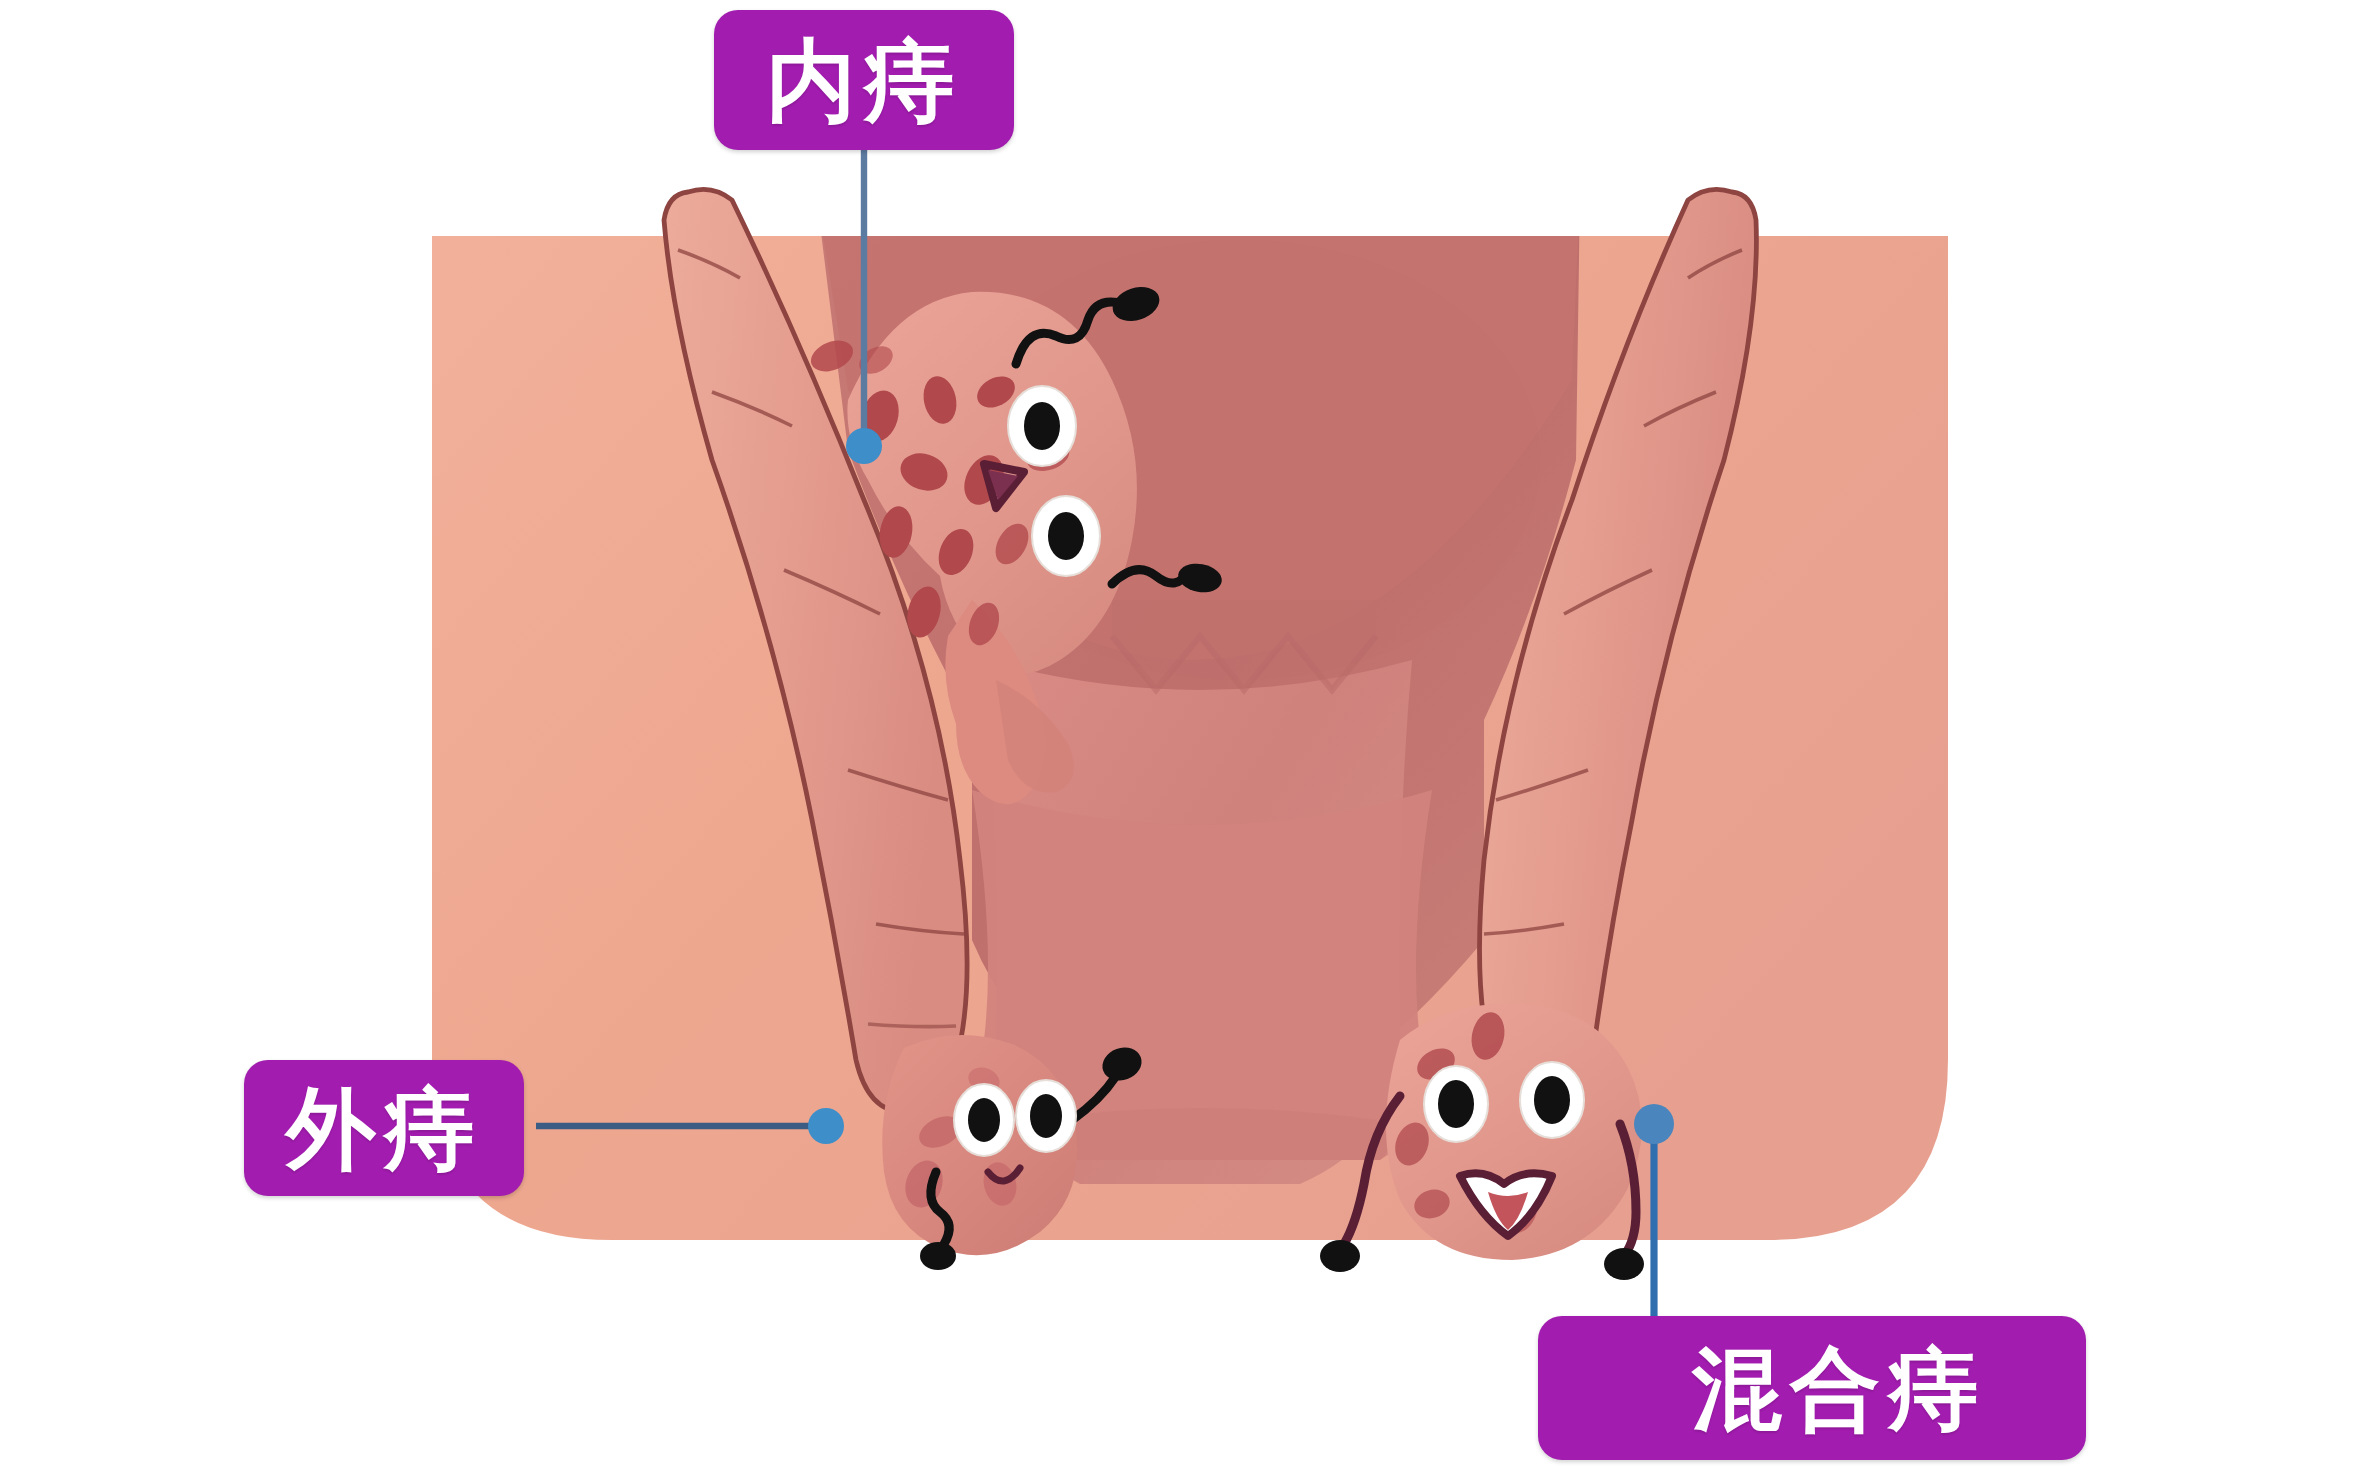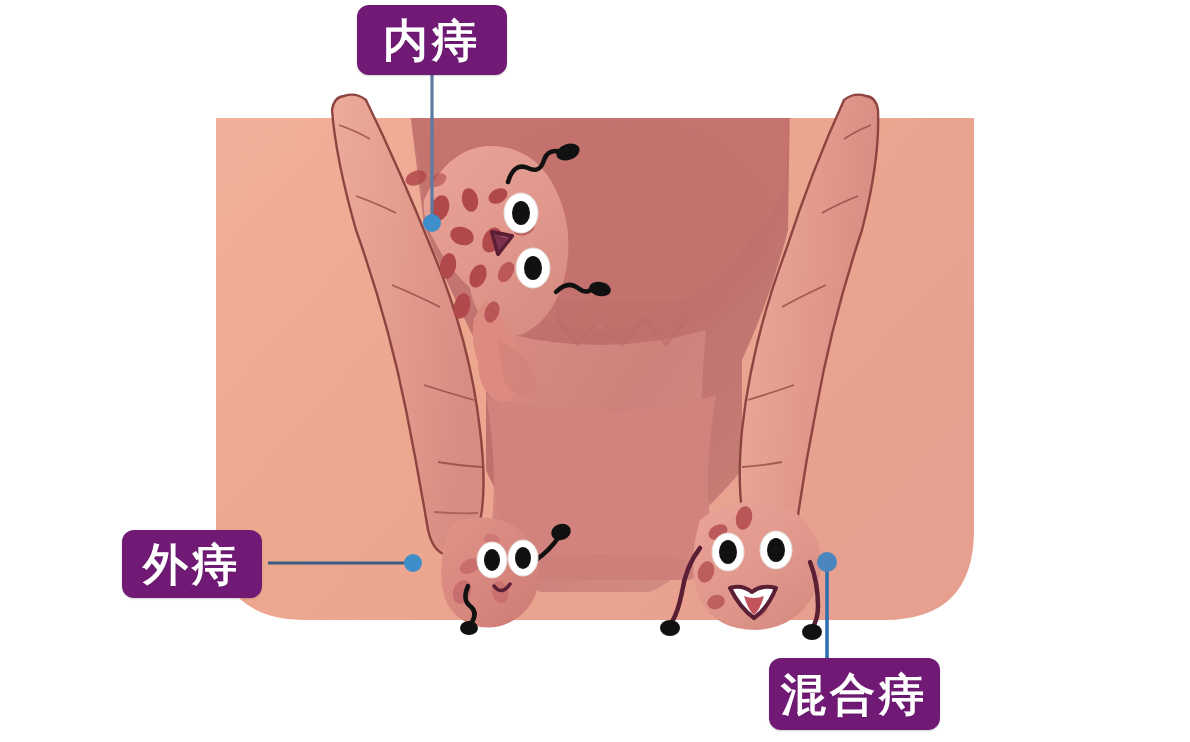--- a/index.html
+++ b/index.html
@@ -19,21 +19,21 @@
   }
   #art {
     position: absolute;
     left: 0;
     top: 0;
     width: 1190px;
     height: 742px;
   }
   .lbl {
     position: absolute;
-    background: #701a75;
+    background: #a21caf;
     border-radius: 12px;
     color: #ffffff;
     font-size: 45px;
     font-weight: bold;
     letter-spacing: 4px;
     line-height: 1;
     display: flex;
     align-items: center;
     justify-content: center;
     box-shadow: 0 1px 2px rgba(0,0,0,0.18);
@@ -48,22 +48,23 @@
   }
   #lbl-external {
     left: 122px;
     top: 530px;
     width: 140px;
     height: 68px;
   }
   #lbl-mixed {
     left: 769px;
     top: 658px;
-    width: 171px;
+    width: 247px;
     height: 72px;
+    padding-left: 27px;
   }
 </style>
 </head>
 <body>
 
 <div id="stage">
 
   <svg id="art" viewBox="0 0 1190 742">
     <defs>
       <linearGradient id="gTissue" x1="0" y1="0" x2="1" y2="0.6">

